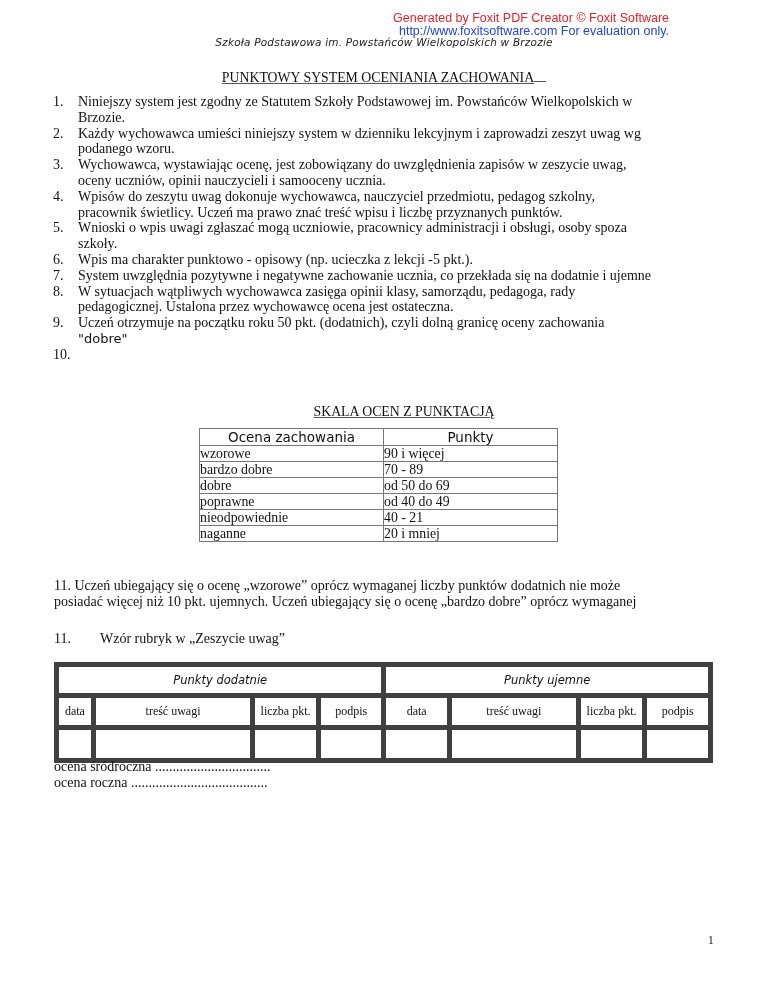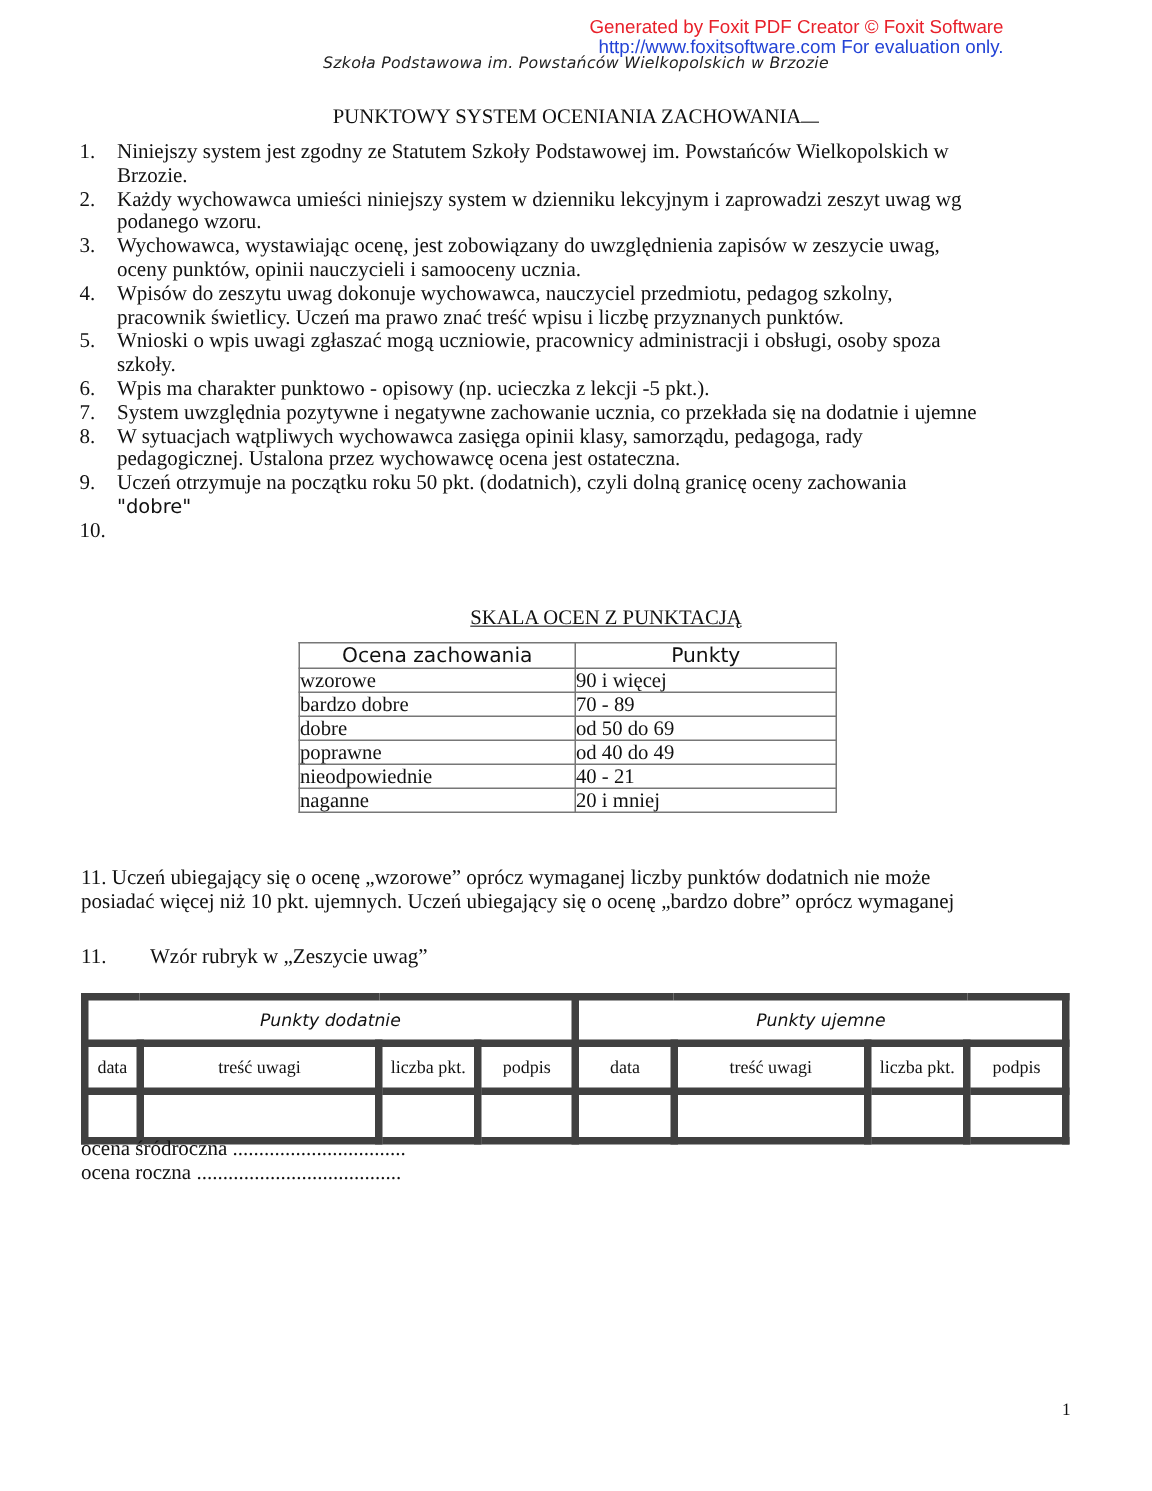--- a/index.html
+++ b/index.html
@@ -5,21 +5,21 @@
   html, body { margin: 0; padding: 0; background: #ffffff; }
   body { width: 768px; height: 994px; position: relative; overflow: hidden;
          font-family: "Liberation Serif", "DejaVu Serif", serif; color: #111; }
   .abs { position: absolute; }
   .foxit { right: 99px; text-align: right; font-family: "Liberation Sans", sans-serif; font-size: 12.5px; line-height: 13px; }
   .foxit .l1 { color: #e8202a; }
   .foxit .l2 { color: #2343d6; }
   .school { top: 36px; left: 0; width: 768px; text-align: center; font-family: "DejaVu Sans", sans-serif;
             font-style: italic; font-size: 10.5px; letter-spacing: 0.2px; color: #222; }
   .title { top: 69px; left: 0; width: 768px; text-align: center; font-size: 13.8px; }
-  .title span { text-decoration-color: #555; }
+  .title span { text-decoration: underline; text-decoration-color: #555; }
   .title .pad { display: inline-block; width: 12px; border-bottom: 1px solid #555; height: 12px; vertical-align: baseline; }
   ol.rules { position: absolute; top: 94px; left: 0; margin: 0; padding: 0; list-style: none; font-size: 14px; line-height: 15.8px; }
   ol.rules li { position: relative; padding-left: 78px; width: 640px; }
   ol.rules li .num { position: absolute; left: 53px; top: 0; }
   ol.rules li .mono { font-family: "DejaVu Sans", sans-serif; font-size: 13px; }
   .sec2 { top: 404px; left: 0; width: 768px; text-align: center; font-size: 13.8px; margin-left: 20px; }
   .sec2 span { text-decoration: underline; text-decoration-color: #555; }
   table.scale { position: absolute; top: 428px; left: 199px; width: 359px; border-collapse: collapse; font-size: 13.8px; }
   table.scale td { border: 1px solid #777; text-align: left; padding: 0; height: 15px; line-height: 15px; }
   table.scale th { border: 1px solid #777; font-family: "DejaVu Sans", sans-serif; font-weight: normal; font-size: 13.5px; padding: 0; height: 16px; line-height: 16px; }
@@ -54,21 +54,21 @@
       <div>Brzozie.</div>
     </li>
   <li>
       <span class="num">2.</span>
       <div>Każdy wychowawca umieści niniejszy system w dzienniku lekcyjnym i zaprowadzi zeszyt uwag  wg</div>
       <div>podanego wzoru.</div>
     </li>
   <li>
       <span class="num">3.</span>
       <div>Wychowawca, wystawiając ocenę, jest zobowiązany do uwzględnienia zapisów w  zeszycie uwag,</div>
-      <div>oceny punktów, opinii nauczycieli i samooceny ucznia.</div>
+      <div>oceny uczniów, opinii nauczycieli i samooceny ucznia.</div>
     </li>
   <li>
       <span class="num">4.</span>
       <div>Wpisów do  zeszytu uwag dokonuje wychowawca, nauczyciel przedmiotu, pedagog szkolny,</div>
       <div>pracownik świetlicy. Uczeń ma prawo znać treść wpisu i liczbę przyznanych punktów.</div>
     </li>
   <li>
       <span class="num">5.</span>
       <div>Wnioski o wpis uwagi zgłaszać mogą uczniowie, pracownicy administracji i obsługi, osoby spoza</div>
       <div>szkoły.</div>

